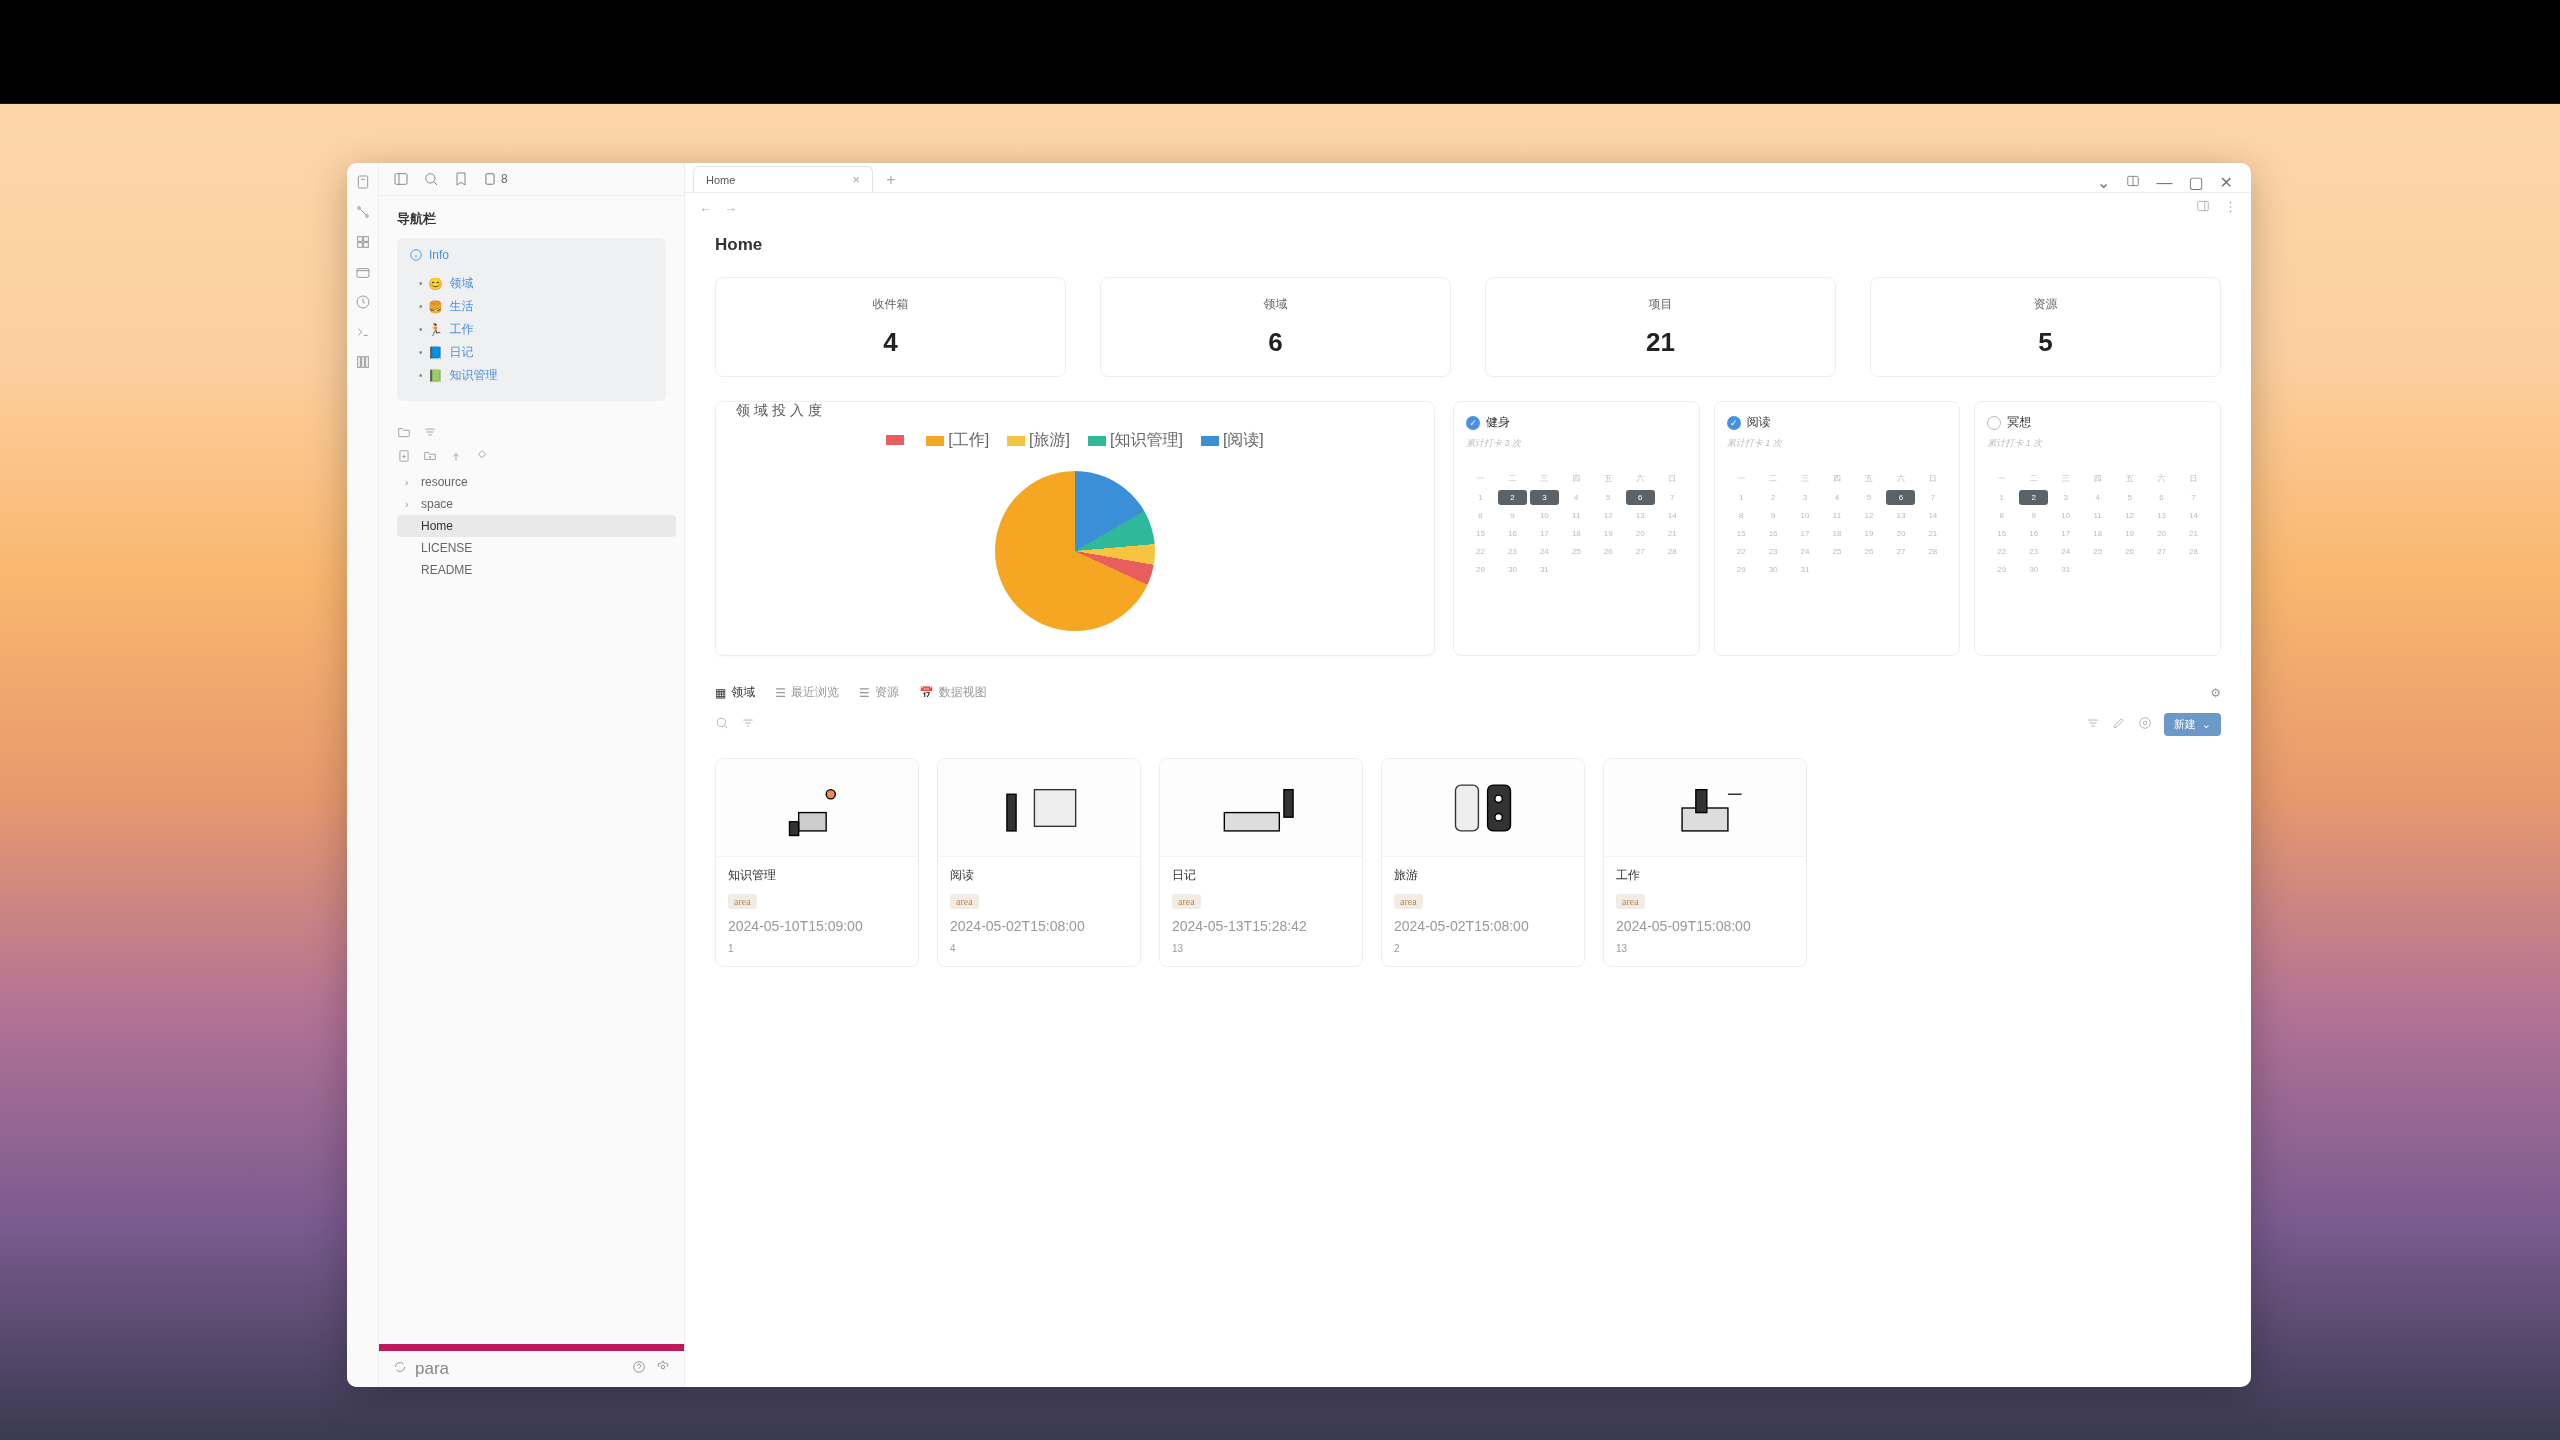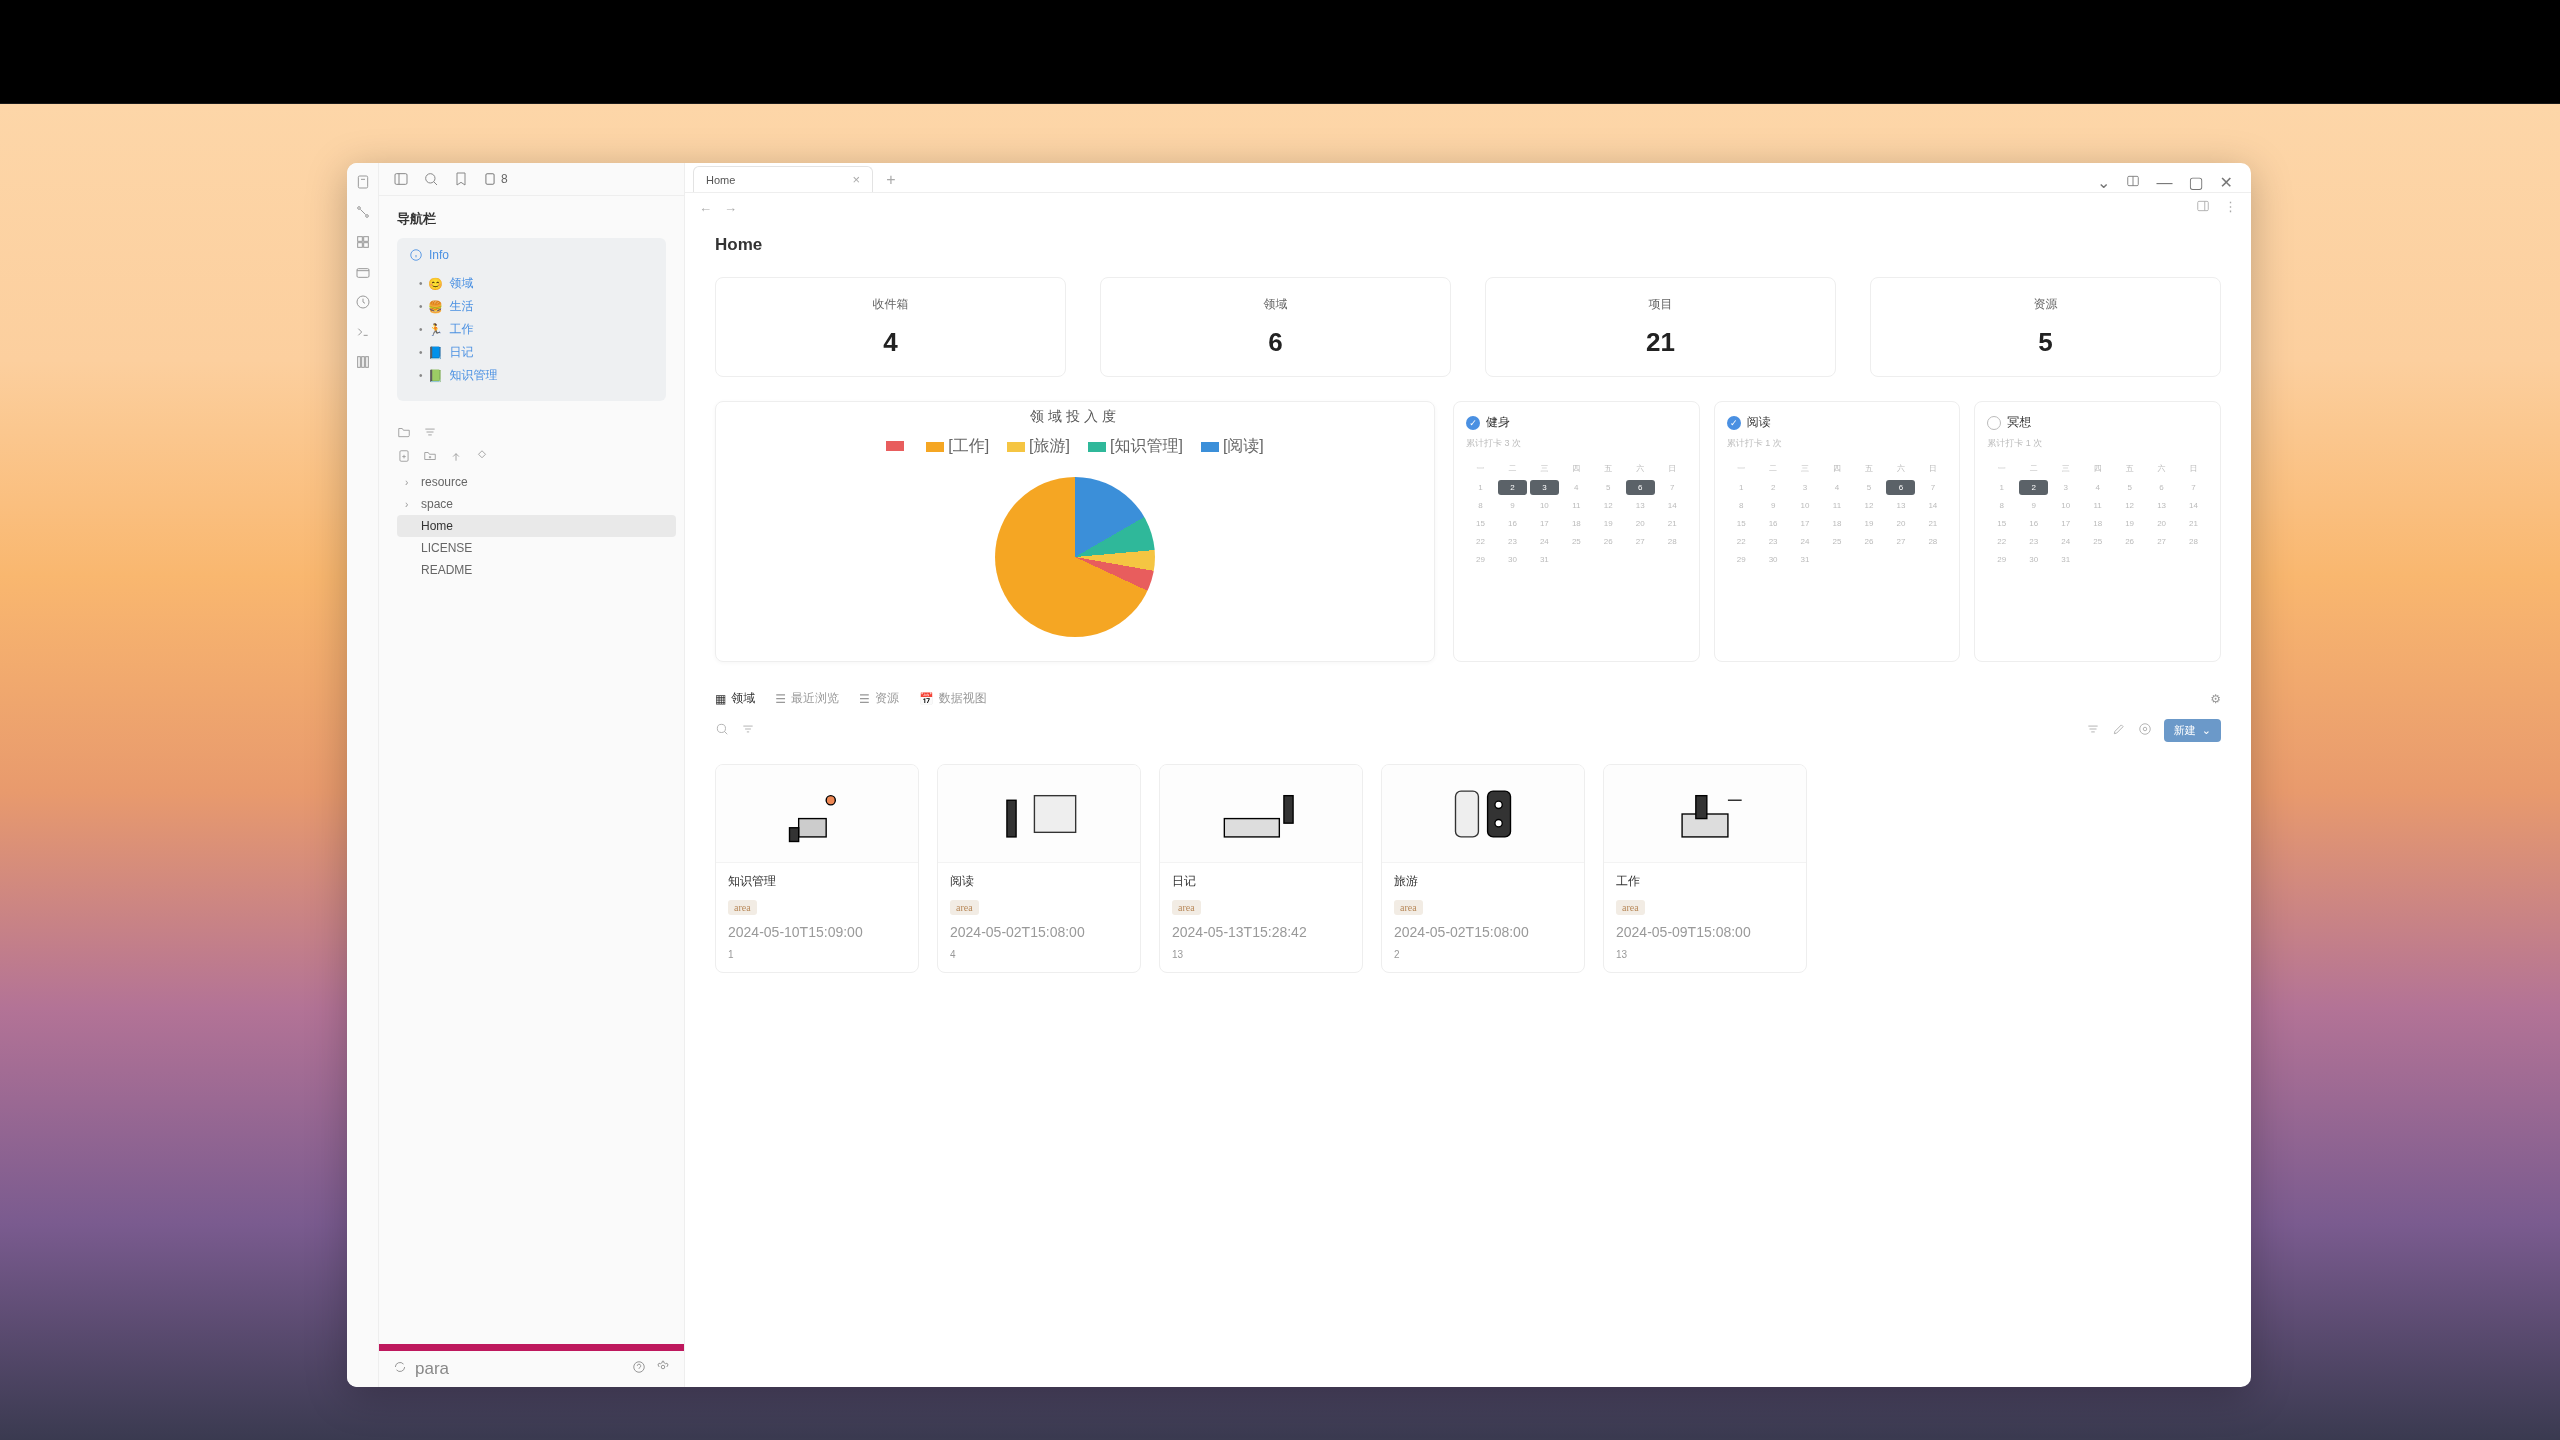--- a/index.html
+++ b/index.html
@@ -57,34 +57,34 @@
 .content-toolbar .cti{ cursor:pointer; }
 .content{ padding:14px 30px 30px; overflow:auto; flex:1; }
 .page-title{ font-size:17px; font-weight:700; color:#333; margin-bottom:22px; }
 
 .stats{ display:flex; gap:34px; margin-bottom:24px; }
 .statcard{ flex:1; border:1px solid #eee; border-radius:8px; padding:18px; text-align:center; }
 .statcard .label{ font-size:12px; color:#666; margin-bottom:14px; }
 .statcard .value{ font-size:26px; font-weight:600; color:#222; }
 
 .row2{ display:flex; gap:18px; margin-bottom:28px; }
-.chartcard{ flex:0 0 720px; border:1px solid #eee; border-radius:8px; padding:6px 20px 24px; text-align:center; box-shadow:0 1px 4px rgba(0,0,0,.04);}
+.chartcard{ flex:0 0 720px; border:1px solid #eee; border-radius:8px; padding:0 20px 24px; box-shadow:0 1px 4px rgba(0,0,0,.04);}
 .chart-title{ font-size:14px; color:#555; margin-bottom:10px; letter-spacing:4px;}
 .legend{ display:flex; justify-content:center; gap:18px; font-size:16px; color:#666; margin-bottom:20px;}
 .legend .swatch{ width:18px; height:10px; display:inline-block; margin-right:4px; vertical-align:middle;}
 .pie{ width:160px; height:160px; border-radius:50%; margin:0 auto;
   background: conic-gradient(#3b8fd9 0 60deg, #2fb89a 60deg 85deg, #f5c542 85deg 100deg, #e85d5d 100deg 115deg, #f5a623 115deg 360deg);
 }
 .habits{ flex:1; display:flex; gap:14px; }
 .habitcard{ flex:1; border:1px solid #eee; border-radius:8px; padding:12px; font-size:11px; }
 .habit-head{ display:flex; align-items:center; gap:6px; margin-bottom:6px; font-size:12px; color:#333;}
 .habit-check{ width:14px; height:14px; border-radius:50%; display:inline-flex; align-items:center; justify-content:center; font-size:9px;}
 .habit-check.done{ background:#4a90e2; color:#fff;}
 .habit-check.undone{ border:1.5px solid #bbb;}
-.habit-sub{ font-size:9px; color:#bbb; margin-bottom:10px;}
+.habit-sub{ font-size:9px; color:#bbb; margin-bottom:20px;font-style:italic;}
 .cal{ display:grid; grid-template-columns:repeat(7,1fr); gap:3px; font-size:8px; color:#bbb; text-align:center;}
 .cal .d{ padding:3px 0; border-radius:3px;}
 .cal .d.mk{ background:#5b6268; color:#fff;}
 
 .viewtabs{ display:flex; gap:20px; font-size:12px; color:#999; margin-bottom:12px; align-items:center;}
 .viewtabs .vt{ display:flex; align-items:center; gap:5px; cursor:pointer;}
 .viewtabs .vt.active{ color:#333; font-weight:500;}
 .viewtabs .settings{ margin-left:auto; cursor:pointer;}
 
 .galtoolbar{ display:flex; align-items:center; gap:12px; font-size:12px; color:#aaa; margin-bottom:22px;}

